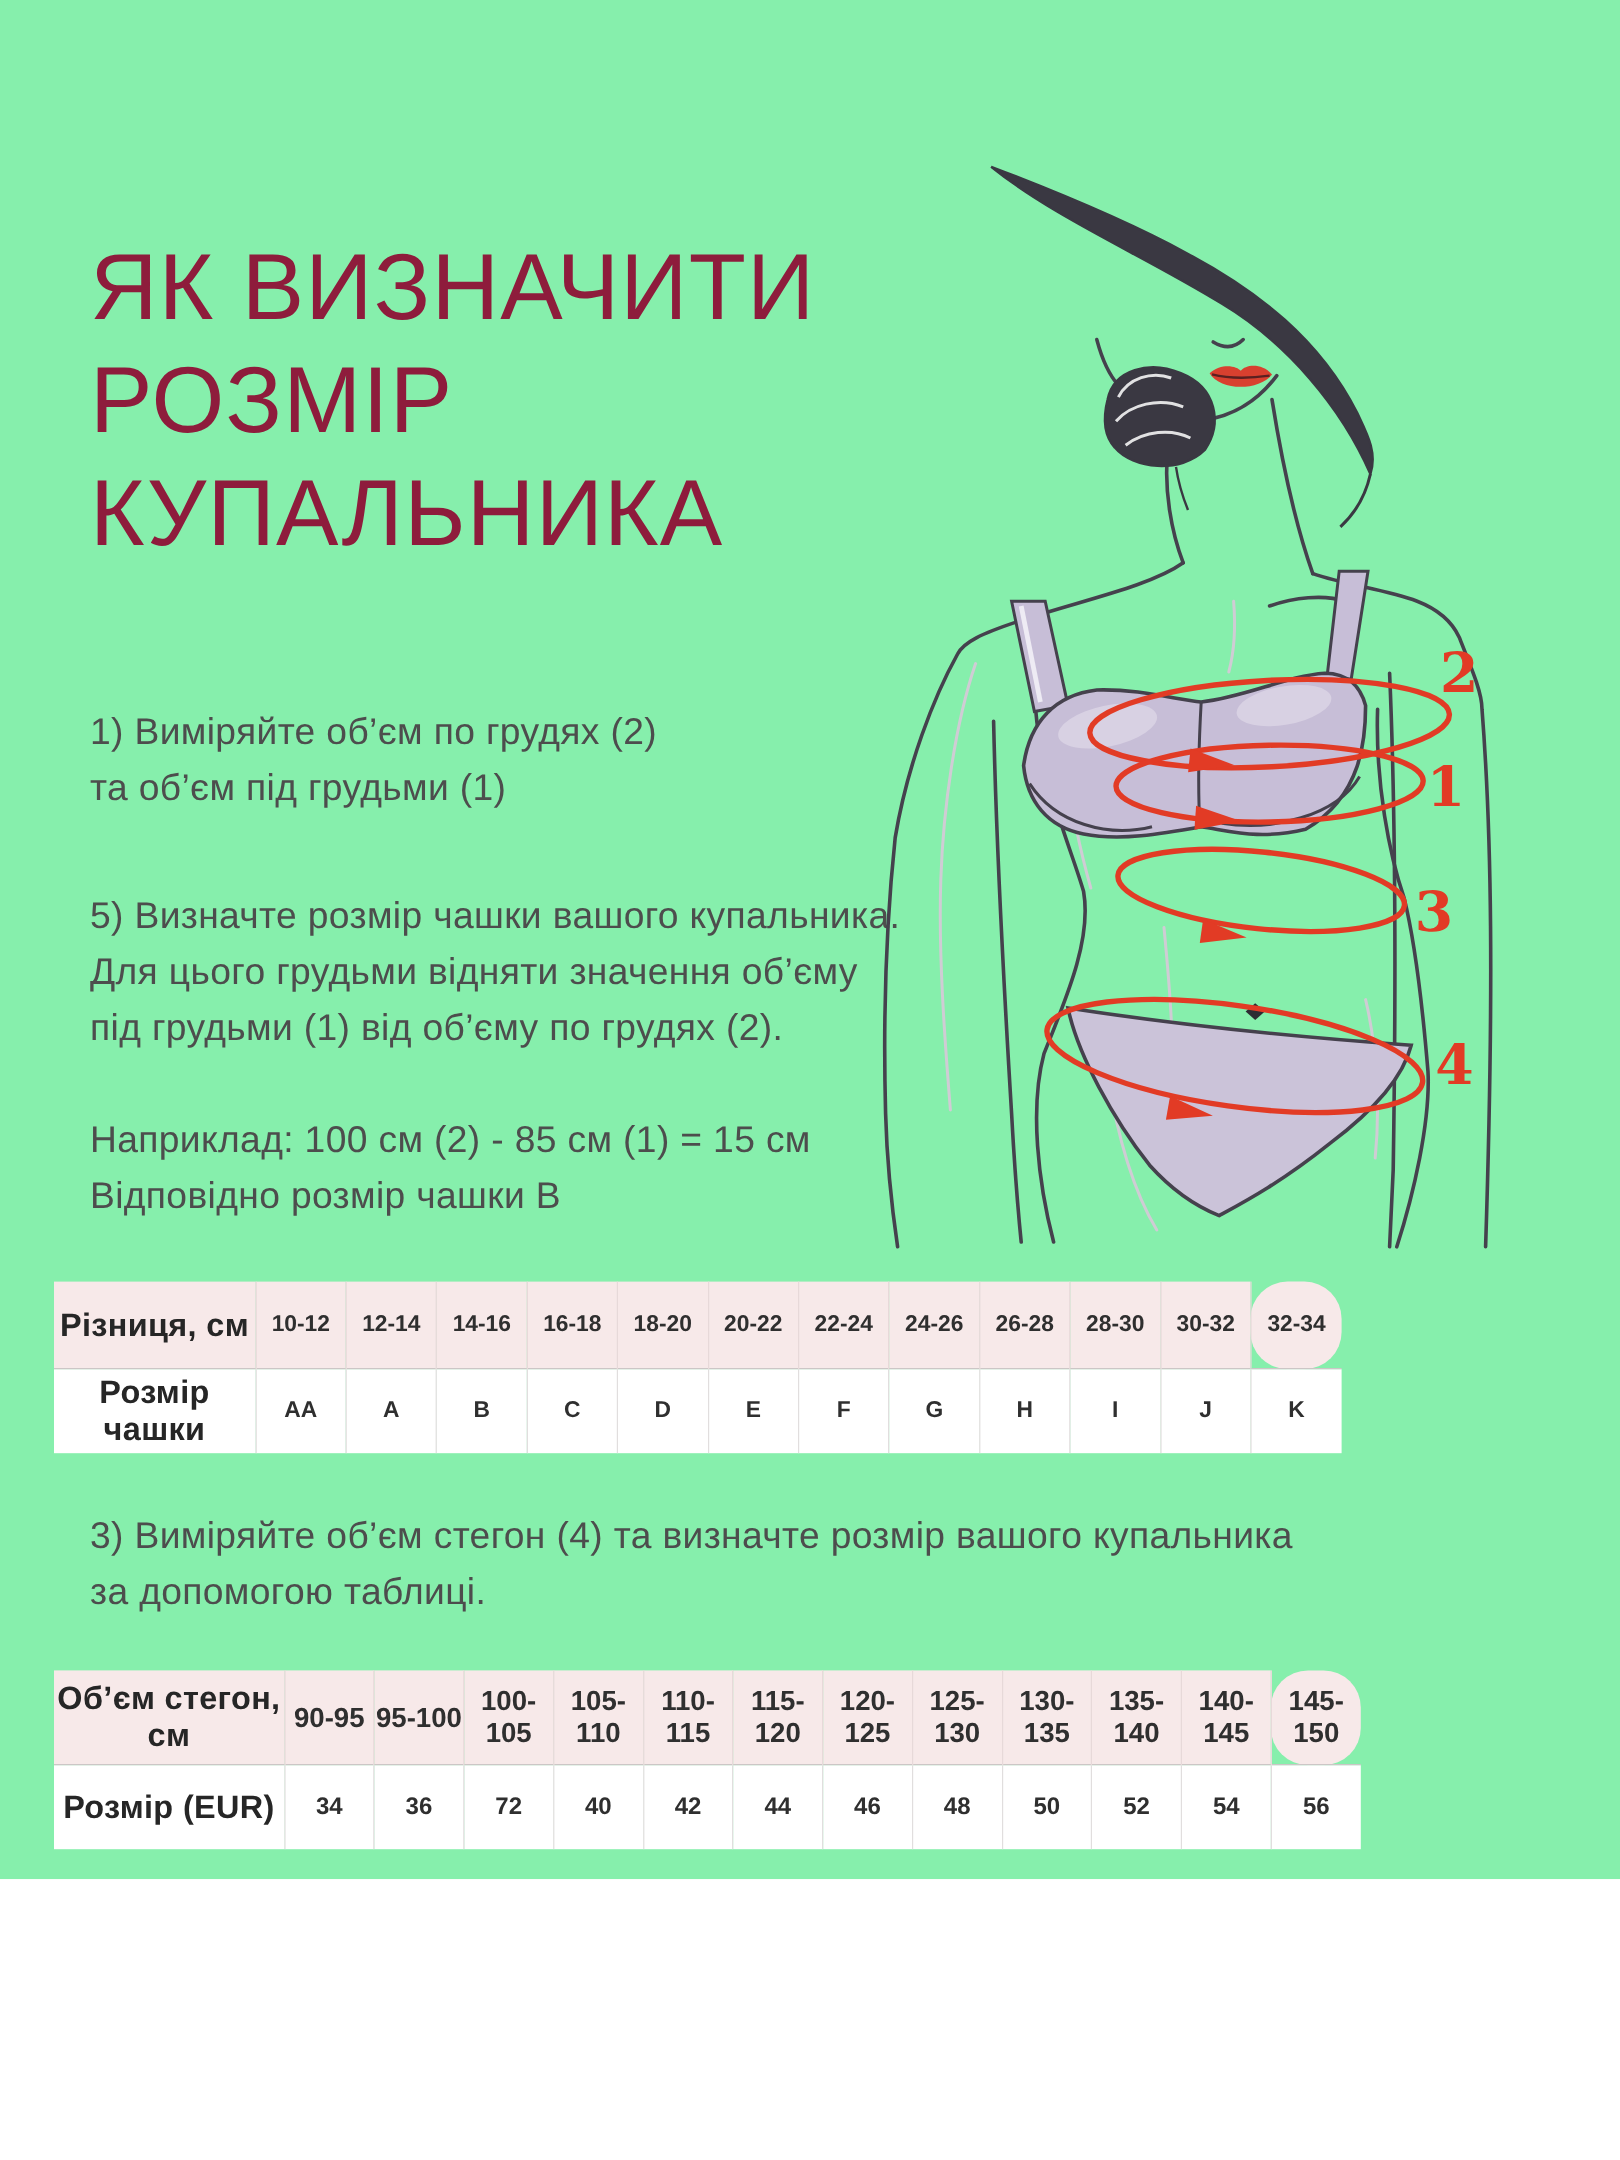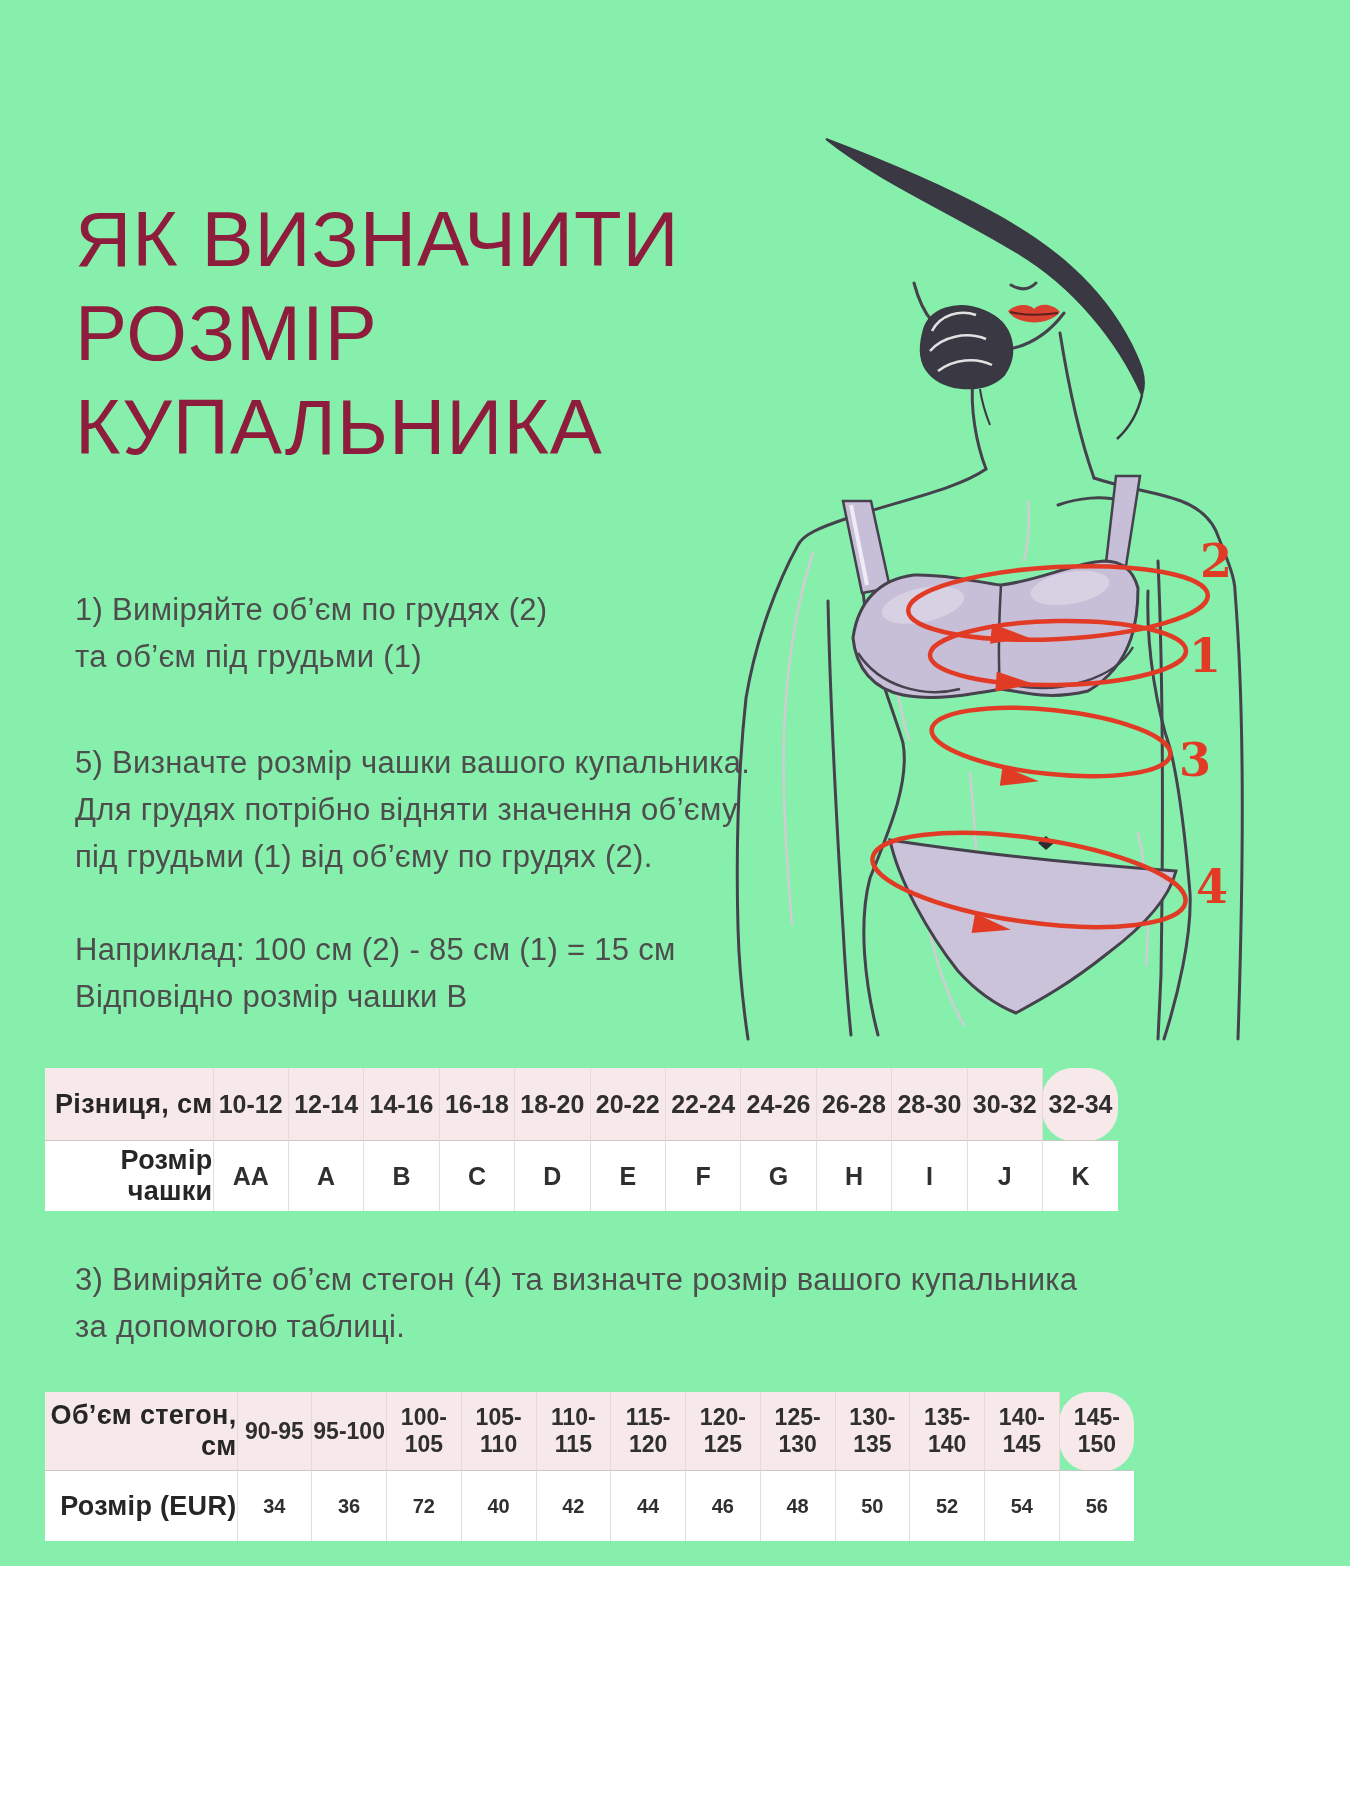--- a/index.html
+++ b/index.html
@@ -20,22 +20,22 @@
   th,td{text-align:center;vertical-align:middle;padding:0;}
   tr.hdr-row th, tr.hdr-row td{background:#f7e9e9;border-right:1px solid #e7d9d9;}
   tr.hdr-row th:last-child, tr.hdr-row td:last-child{border-right:none;border-radius:31px;}
   tr.val-row th, tr.val-row td{background:#ffffff;border-right:1px solid #e1dede;
       border-top:1px solid #ccc6c6;}
   tr.val-row th:last-child, tr.val-row td:last-child{border-right:none;}
   #cup-table tr.hdr-row th, #cup-table tr.hdr-row td{height:72px;}
   #cup-table tr.val-row th, #cup-table tr.val-row td{height:70px;}
   #size-table tr.hdr-row th, #size-table tr.hdr-row td{height:78px;}
   #size-table tr.val-row th, #size-table tr.val-row td{height:70px;}
-  th.lbl{font-size:27px;font-weight:bold;color:#262626;letter-spacing:.3px;text-align:right;}
-  #cup-table td{font-size:25px;font-weight:bold;color:#2f2f2f;}
+  th.lbl{font-size:27px;font-weight:bold;color:#262626;letter-spacing:.3px;}
+  #cup-table td{font-size:19px;font-weight:bold;color:#2f2f2f;}
   #size-table tr.hdr-row td{font-size:23px;font-weight:bold;color:#2f2f2f;}
   #size-table tr.val-row td{font-size:20px;font-weight:bold;color:#2f2f2f;}
   .marker-num{font-family:"DejaVu Serif","Liberation Serif",serif;font-weight:bold;
               font-size:46px;fill:#e23b25;}
 </style>
 </head>
 <body>
 
 <div class="page">
 
@@ -45,21 +45,21 @@
     <div>КУПАЛЬНИКА</div>
   </div>
 
   <div class="para" id="step1">
     <div>1) Виміряйте об’єм по грудях (2)</div>
     <div>та об’єм під грудьми (1)</div>
   </div>
 
   <div class="para" id="step2">
     <div>5) Визначте розмір чашки вашого купальника.</div>
-    <div>Для грудях потрібно відняти значення об’єму</div>
+    <div>Для цього грудьми відняти значення об’єму</div>
     <div>під грудьми (1) від об’єму по грудях (2).</div>
   </div>
 
   <div class="para" id="example">
     <div>Наприклад: 100 см (2) - 85 см (1) = 15 см</div>
     <div>Відповідно розмір чашки B</div>
   </div>
 
   <div class="figure-wrap">
     <svg width="542" height="912" viewBox="0 0 542 912">

